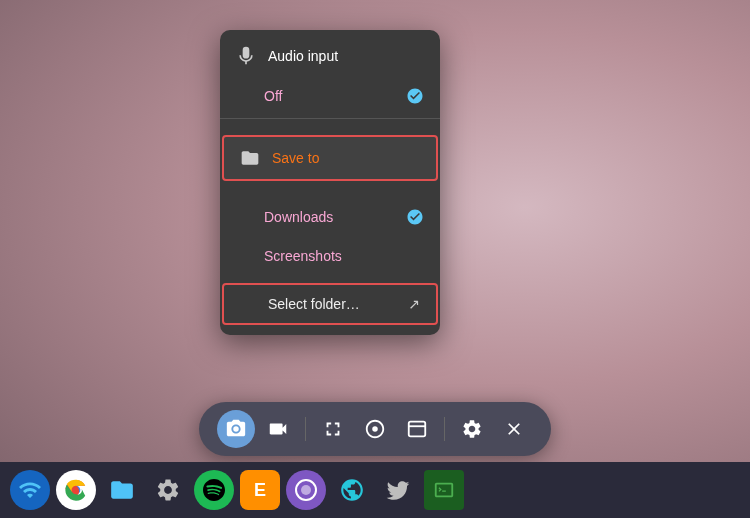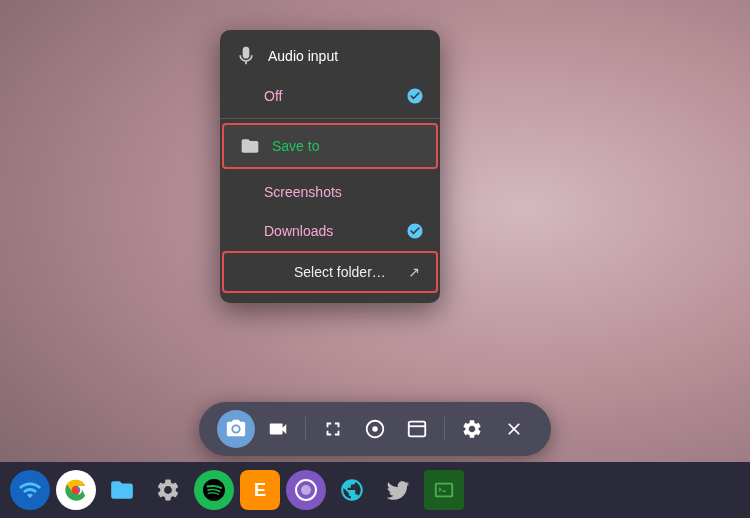--- a/index.html
+++ b/index.html
@@ -65,46 +65,46 @@
       color: #5bc8f5;
       font-size: 18px;
     }
 
     
     .menu-item-saveto {
       display: flex;
       align-items: center;
       gap: 12px;
       padding: 11px 16px;
-      color: #22c55e;
+      color: #f97316;
       font-size: 14px;
       cursor: pointer;
       border: 2px solid #e05050;
       border-radius: 4px;
-      margin: 4px 2px;
+      margin: 16px 2px;
       background: rgba(255,255,255,0.04);
     }
 
     .menu-item-saveto .icon {
       color: #ccc;
       font-size: 18px;
     }
 
     
     .menu-item-selectfolder {
       display: flex;
       align-items: flex-start;
       justify-content: space-between;
-      padding: 11px 16px 11px 70px;
+      padding: 11px 16px 11px 44px;
       color: #eee;
       font-size: 14px;
       cursor: pointer;
       border: 2px solid #e05050;
       border-radius: 4px;
-      margin: 0 2px 4px 2px;
+      margin: 8px 2px 4px 2px;
     }
 
     .cursor-indicator {
       color: #ccc;
       font-size: 14px;
       margin-left: 4px;
     }
 
     
     .toolbar {
@@ -212,32 +212,32 @@
   <div class="menu-item-saveto">
     <span class="icon">
       <svg width="20" height="20" viewBox="0 0 24 24" fill="#ccc">
         <path d="M10 4H4c-1.1 0-2 .9-2 2v12c0 1.1.9 2 2 2h16c1.1 0 2-.9 2-2V8c0-1.1-.9-2-2-2h-8l-2-2z"></path>
       </svg>
     </span>
     <span>Save to</span>
   </div>
 
   <div class="menu-item">
-    <span>Screenshots</span>
-  </div>
-
-  <div class="menu-item">
     <span>Downloads</span>
     <span class="check-icon">
       <svg width="18" height="18" viewBox="0 0 24 24" fill="#5bc8f5">
         <path d="M12 2C6.48 2 2 6.48 2 12s4.48 10 10 10 10-4.48 10-10S17.52 2 12 2zm-2 14.59L5.41 12 6.83 10.58 10 13.75l7.17-7.17 1.42 1.42L10 16.59z"></path>
       </svg>
     </span>
   </div>
 
+  <div class="menu-item">
+    <span>Screenshots</span>
+  </div>
+
   <div class="menu-item-selectfolder">
     <span>Select folder…</span>
     <span class="cursor-indicator">↗</span>
   </div>
 </div>
 
 <div class="toolbar">
 
   <div class="toolbar-btn active" title="Screenshot">
     <svg width="22" height="22" viewBox="0 0 24 24" fill="white">

